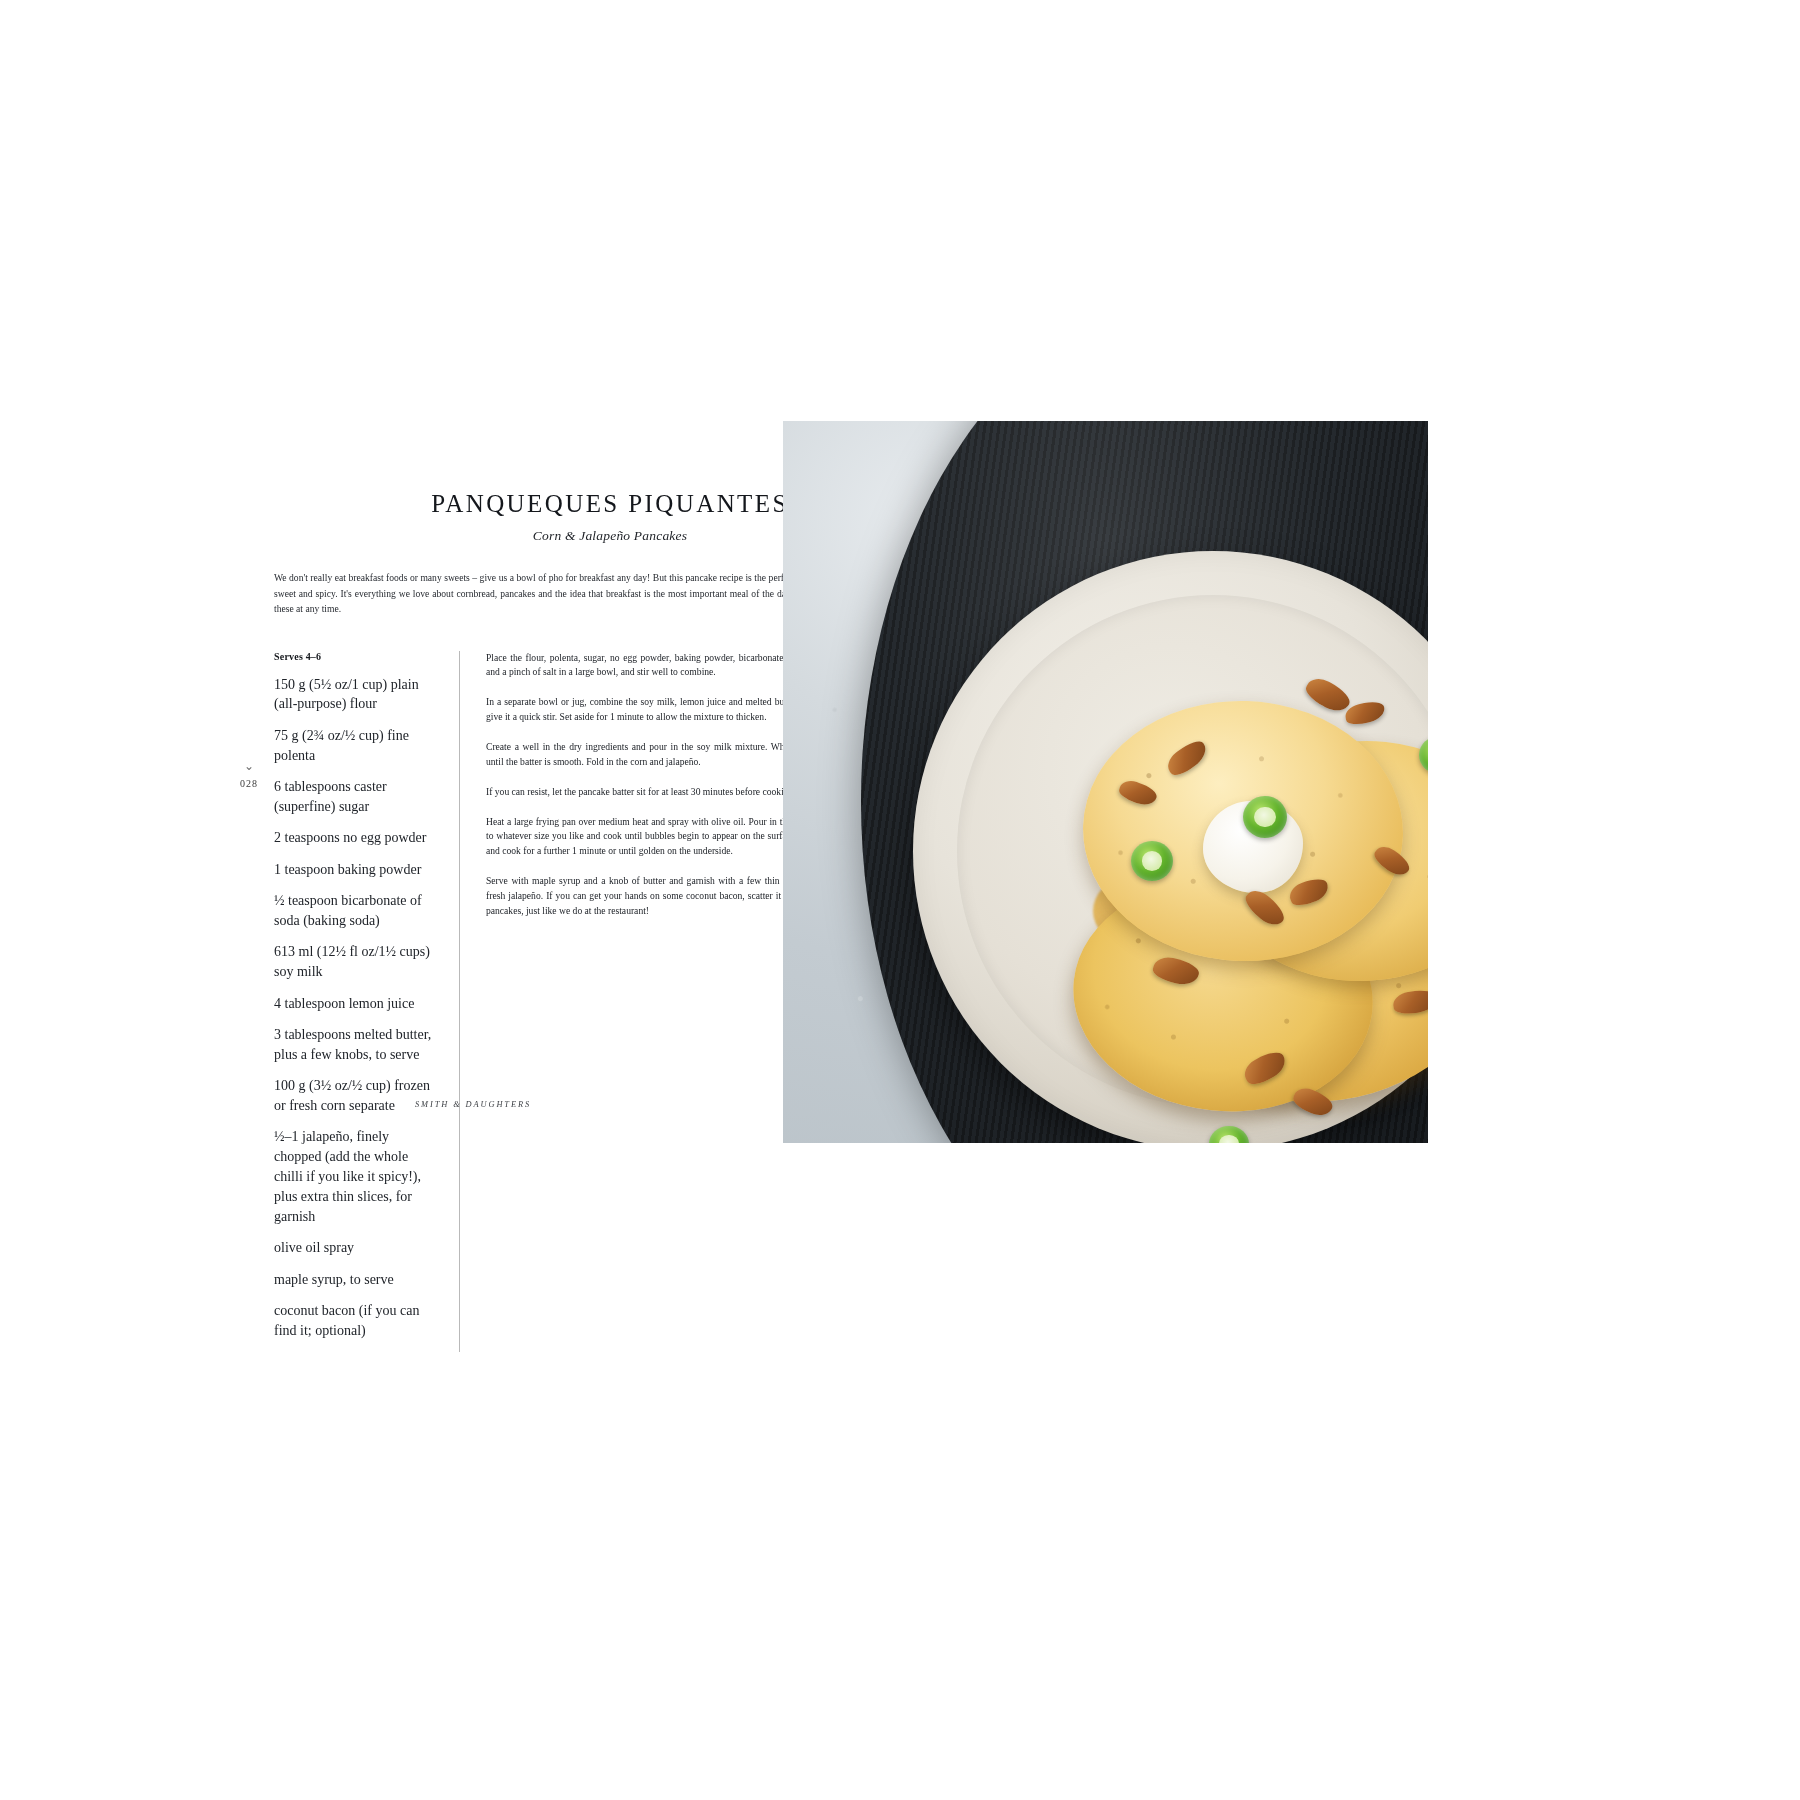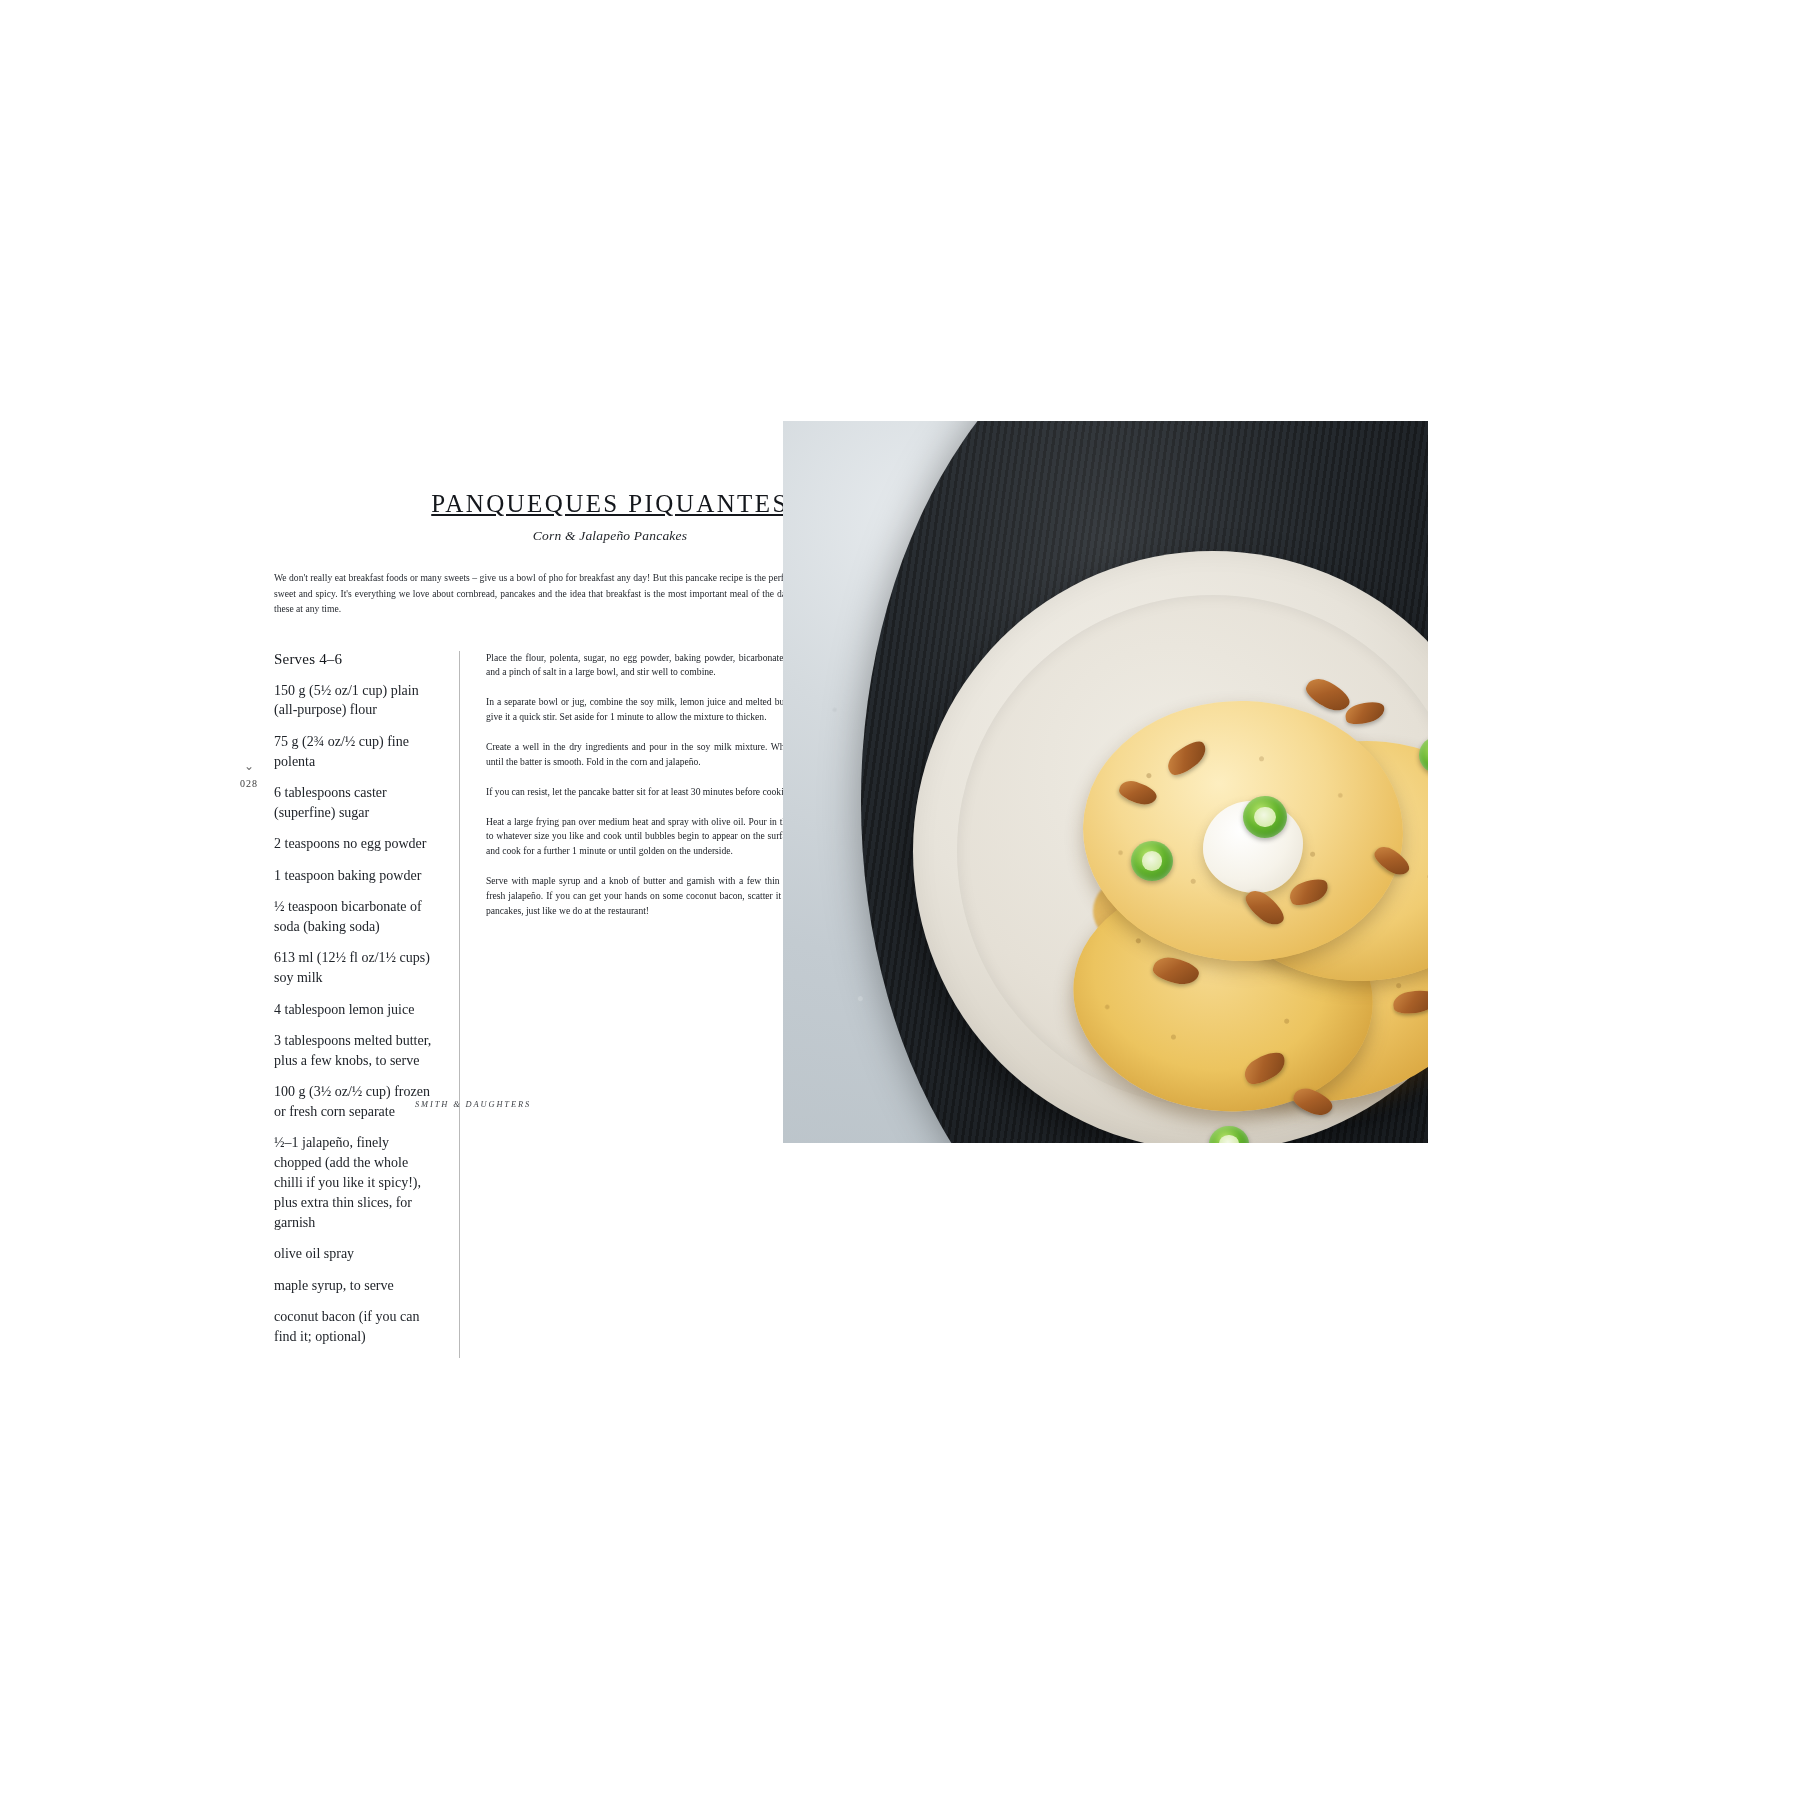--- a/index.html
+++ b/index.html
@@ -36,21 +36,20 @@
 
   .recipe-title {
     text-align: center;
     font-family: "Liberation Serif", serif;
     font-size: 25px;
     letter-spacing: 2.4px;
     font-weight: 400;
     color: #14171c;
     margin: 0 0 10px 0;
     padding-left: 40px;
-    text-decoration: underline;
   }
 
   .recipe-subtitle {
     text-align: center;
     font-family: "Liberation Serif", serif;
     font-style: italic;
     font-size: 13.5px;
     color: #1d2026;
     margin: 0 0 26px 0;
     padding-left: 40px;
@@ -86,22 +85,22 @@
     align-self: stretch;
     min-height: 530px;
     margin-right: 26px;
   }
 
   .col-method {
     width: 330px;
   }
 
   .serves {
-    font-size: 15px;
-    font-weight: normal;
+    font-size: 10px;
+    font-weight: bold;
     color: #14171c;
     margin-bottom: 13px;
     letter-spacing: 0.2px;
   }
 
   .ingredient {
     font-size: 14px;
     line-height: 1.42;
     color: #20242a;
     margin-bottom: 11.5px;

